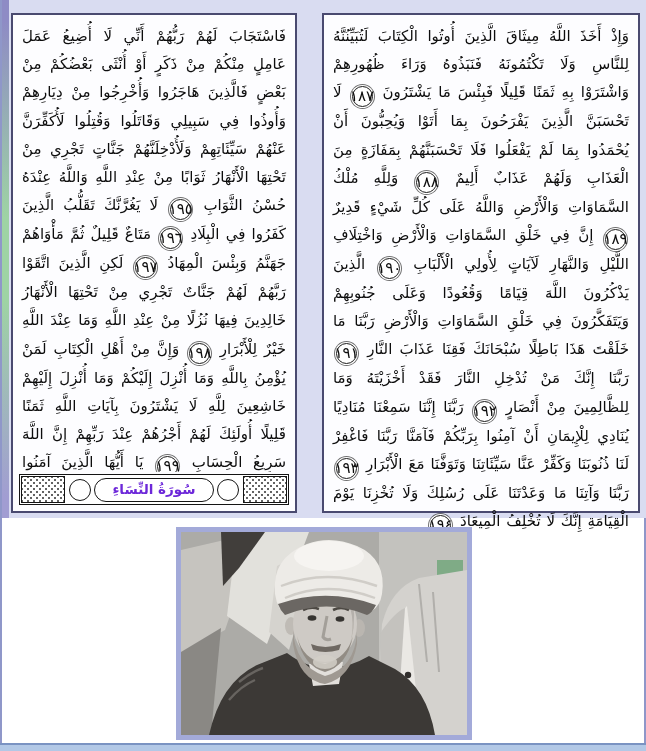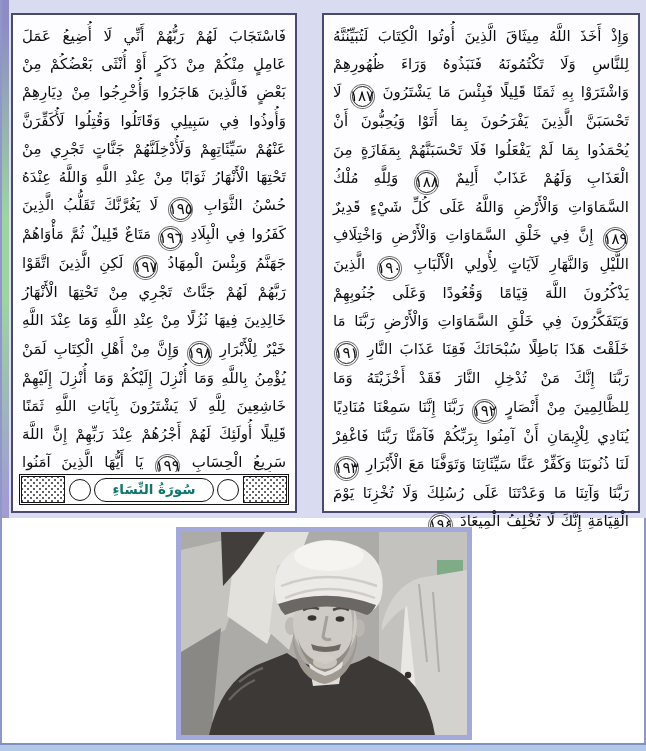--- a/index.html
+++ b/index.html
@@ -31,21 +31,21 @@
   .surah-bar{margin:2px 6px 6px;height:31px;box-sizing:border-box;border:1.8px solid #141414;
     background:#fff;display:flex;align-items:stretch;direction:rtl;}
   .orn{width:42px;border:1px solid #141414;margin:1px;
     background-color:#fff;
     background-image:radial-gradient(#161616 16%,transparent 18%),radial-gradient(#161616 16%,transparent 18%);
     background-size:6px 6px;background-position:0 0,3px 3px;}
   .surah-circle{width:20px;height:20px;align-self:center;margin:0 3px;background:#fff;
     border:1.6px solid #141414;border-radius:50%;flex:none;}
   .surah-cartouche{flex:1;align-self:center;height:22px;border:1.4px solid #141414;border-radius:12px;
     display:flex;align-items:center;justify-content:center;background:#fff;}
-  .surah-title{font-size:13.5px;font-weight:700;color:#0f766e;line-height:1;}
+  .surah-title{font-size:13.5px;font-weight:700;color:#6d28d9;line-height:1;}
   
   .watermark{position:absolute;left:12px;top:40px;z-index:3;
     font-weight:700;font-size:20px;letter-spacing:7px;color:rgba(140,146,160,.42);
     font-family:"DejaVu Sans",sans-serif;pointer-events:none;}
   
   .photo-frame{position:absolute;left:176px;top:527px;width:296px;height:213px;box-sizing:border-box;
     border:5px solid var(--photo-border,#a3aad9);background:#b0b0ac;}
   .photo-frame svg{display:block;}
 </style>
 </head>

